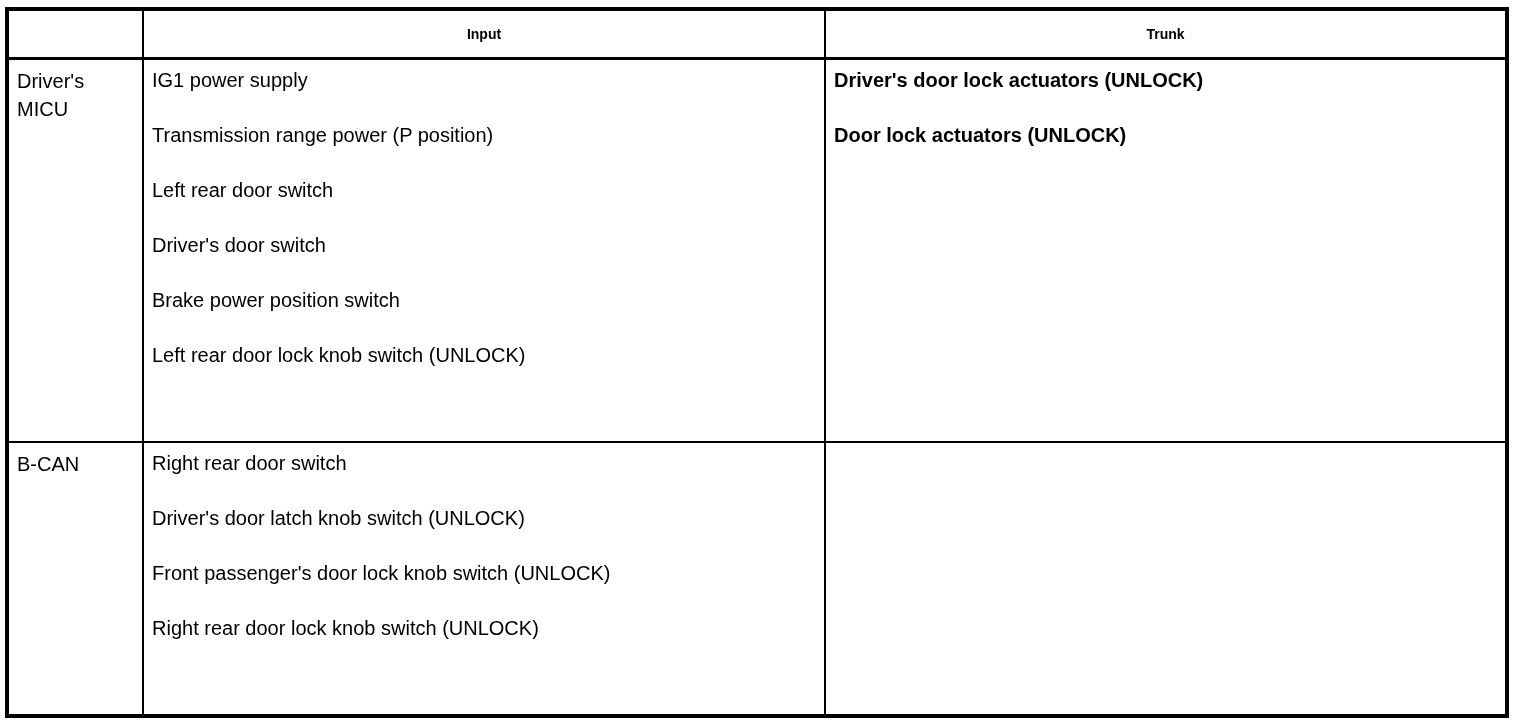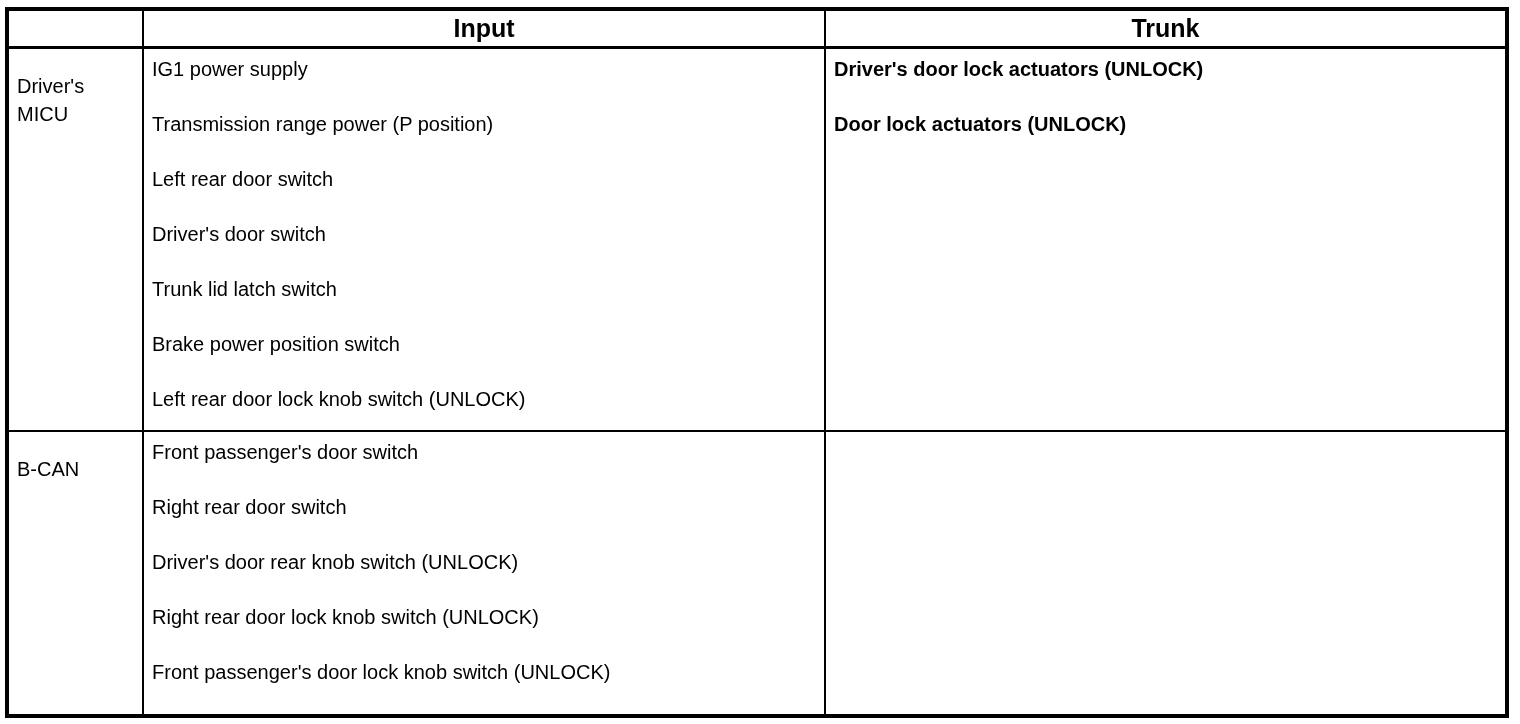--- a/index.html
+++ b/index.html
@@ -51,26 +51,26 @@
     box-sizing: border-box;
     overflow: hidden;
   }
   .col1 { width: 135px; border-right: 2px solid #000000; }
   .col2 { width: 682px; border-right: 2px solid #000000; }
   .col3 { flex: 1; font-weight: bold; }
   .header-cell {
     display: flex;
     align-items: center;
     justify-content: center;
-    font-size: 25px;
+    font-size: 14px;
     font-weight: bold;
     line-height: 1;
   }
   .source-cell {
-    padding: 23px 6px 0 8px;
+    padding: 7px 6px 0 8px;
     font-size: 20px;
     line-height: 28px;
   }
   .list-cell {
     padding: 7px 8px 0 8px;
   }
   .item {
     font-size: 20px;
     line-height: 26px;
     margin: 0 0 29px 0;
@@ -89,35 +89,33 @@
       <div class="cell col3 header-cell">Trunk</div>
     </div>
 
     <div class="trow body-row-1">
       <div class="cell col1 source-cell">Driver's MICU</div>
       <div class="cell col2 list-cell">
         <p class="item">IG1 power supply</p>
         <p class="item">Transmission range power (P position)</p>
         <p class="item">Left rear door switch</p>
         <p class="item">Driver's door switch</p>
-        <p class="item">Trunk lid latch switch</p>
         <p class="item">Brake power position switch</p>
         <p class="item">Left rear door lock knob switch (UNLOCK)</p>
       </div>
       <div class="cell col3 list-cell">
         <p class="item">Driver's door lock actuators (UNLOCK)</p>
         <p class="item">Door lock actuators (UNLOCK)</p>
       </div>
     </div>
 
     <div class="trow body-row-2">
       <div class="cell col1 source-cell">B-CAN</div>
       <div class="cell col2 list-cell">
-        <p class="item">Front passenger's door switch</p>
         <p class="item">Right rear door switch</p>
-        <p class="item">Driver's door rear knob switch (UNLOCK)</p>
+        <p class="item">Driver's door latch knob switch (UNLOCK)</p>
+        <p class="item">Front passenger's door lock knob switch (UNLOCK)</p>
         <p class="item">Right rear door lock knob switch (UNLOCK)</p>
-        <p class="item">Front passenger's door lock knob switch (UNLOCK)</p>
       </div>
     </div>
 
   </div>
 </div>
 
 </body></html>

